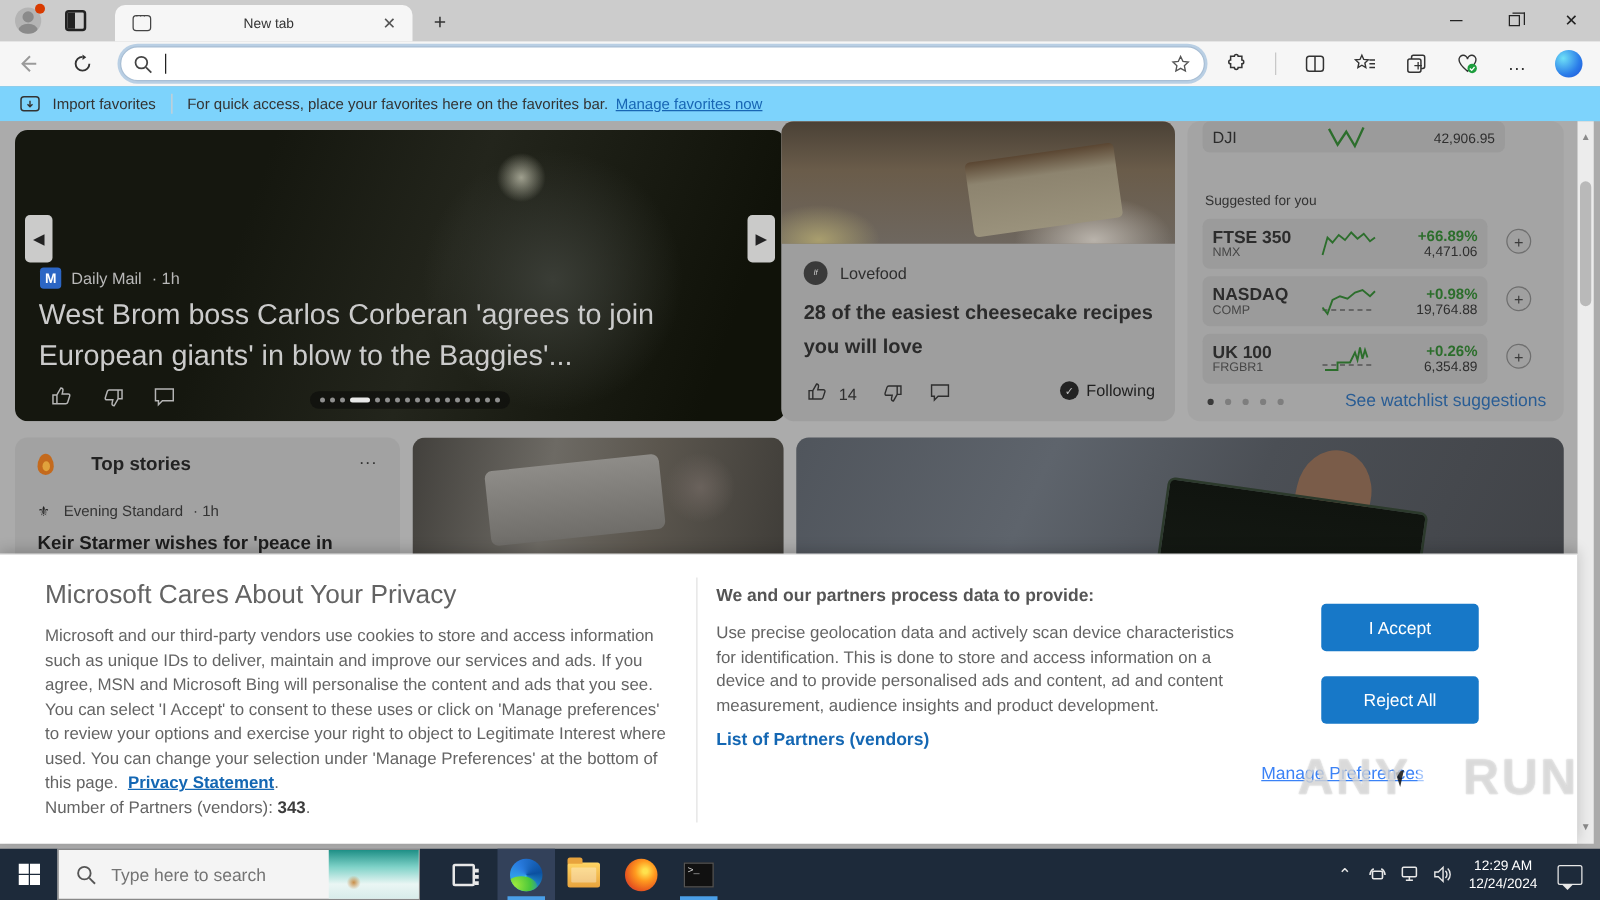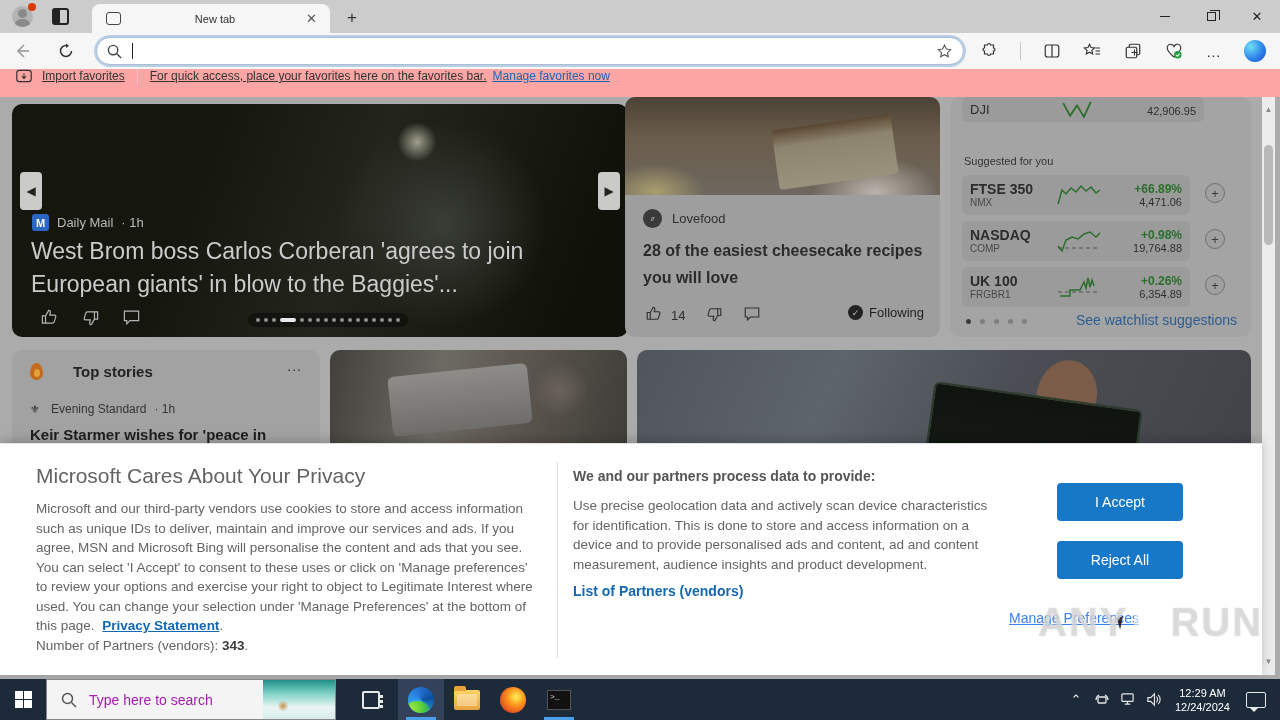--- a/index.html
+++ b/index.html
@@ -29,21 +29,21 @@
   .toolbar { position:absolute; left:0; top:33px; width:1280px; height:36px; background:#f6f6f6; display:flex; align-items:center; }
   .nav-ic { width:28px; height:28px; display:flex; align-items:center; justify-content:center; margin-left:8px; }
   .addressbar { position:absolute; left:96px; top:4px; width:868px; height:28px; background:#ffffff; border:1px solid #a8bed4; border-radius:14px; box-shadow:0 0 0 2px #b9cfe4; display:flex; align-items:center; padding:0 10px; }
   .caret { width:1px; height:16px; background:#222; margin-left:10px; animation:none; }
   .ab-star { margin-left:auto; }
   .tool-icons { position:absolute; right:14px; top:4px; height:28px; display:flex; align-items:center; gap:22px; }
   .vdiv { width:1px; height:18px; background:#c8c8c8; }
   .more-dots { font-size:15px; color:#333; letter-spacing:1px; }
   .copilot { width:22px; height:22px; border-radius:50%; background:radial-gradient(circle at 30% 30%, #6ee0f7, #2b7de9 60%, #1b4fd8); }
 
-  .favbar { position:absolute; left:0; top:69px; width:1280px; height:28px; background:#fca5a5; display:flex; font-size:12px; color:#333;text-decoration:underline; }
+  .favbar { position:absolute; left:0; top:69px; width:1280px; height:28px; background:#7dd3fc; display:flex; align-items:center; font-size:12px; color:#333; }
   .favbar .sep { width:1px; height:16px; background:#d0d0d0; margin:0 12px; }
   .link-blue { color:#1866b4; text-decoration:underline; }
 
   
   .content { position:absolute; left:0; top:97px; width:1262px; height:582px; background:#ababab; }
   .card { position:absolute; border-radius:10px; overflow:hidden; }
 
   .hero { left:12px; top:7px; width:616px; height:233px; background:
       radial-gradient(circle 28px at 405px 38px, rgba(200,200,180,.75), rgba(60,65,55,0) 70%),
       radial-gradient(circle 130px at 430px 120px, #3a3d36, rgba(30,32,28,0) 80%),
@@ -138,21 +138,21 @@
   .watermark { position:absolute; left:1038px; top:600px; display:flex; align-items:center; gap:6px; color:rgba(255,255,255,.55); font-size:40px; font-weight:bold; letter-spacing:2px; text-shadow:0 0 1px rgba(120,120,120,.6); }
   .wm-play { width:0; height:0; border-left:30px solid rgba(255,255,255,.55); border-top:20px solid transparent; border-bottom:20px solid transparent; }
 
   
   .taskbar { position:absolute; left:0; top:679px; width:1280px; height:41px; background:#1d2a3a; display:flex; align-items:center; }
   .start { width:46px; height:41px; display:flex; align-items:center; justify-content:center; }
   .winlogo { width:17px; height:17px; display:grid; grid-template-columns:8px 8px; grid-template-rows:8px 8px; gap:1px; }
   .winlogo div { background:#fff; }
   .searchbox { width:290px; height:41px; background:#f4f4f4; border:1px solid #888; display:flex; align-items:center; position:relative; }
   .searchbox .mag { margin:0 12px 0 14px; }
-  .search-text { font-size:14px; color:#a21caf; }
+  .search-text { font-size:14px; color:#737373; }
   .search-art { position:absolute; right:0; top:0; width:72px; height:39px; background:
       radial-gradient(circle 8px at 20px 26px, #c98f4a, rgba(0,0,0,0) 70%),
       linear-gradient(180deg, #1e8f86 0%, #7fd2c8 35%, #eaf6f4 70%, #d8ecea 100%); }
   .tb-ic { width:46px; height:41px; display:flex; align-items:center; justify-content:center; position:relative; }
   .tb-ic.active { background:#33415a; }
   .tb-ic.active::after, .tb-ic.underline::after { content:""; position:absolute; left:8px; bottom:0; width:30px; height:3px; background:#4a9fe8; }
   .taskview { width:18px; height:18px; border:2px solid #e8e8e8; border-radius:2px; position:relative; }
   .taskview::before { content:""; position:absolute; right:-5px; top:2px; width:3px; height:3px; background:#e8e8e8; box-shadow:0 5px 0 #e8e8e8, 0 10px 0 #e8e8e8; }
   .edge-ic { width:26px; height:26px; border-radius:50%; background:conic-gradient(from 200deg, #35c1f1, #2a7de1, #0b50a0, #35c1f1); position:relative; overflow:hidden; }
   .edge-ic::before { content:""; position:absolute; left:-4px; bottom:-6px; width:26px; height:18px; background:radial-gradient(circle at 30% 40%, #9ee93c, #49c73b 60%, rgba(0,0,0,0)); border-radius:50%; }

